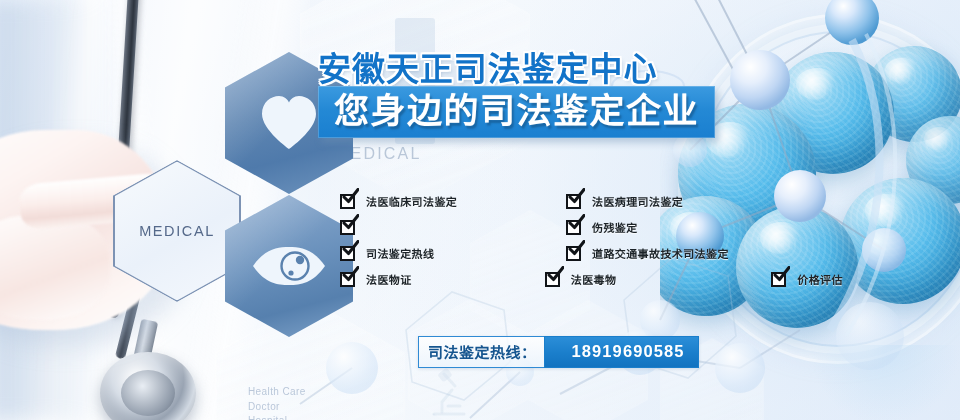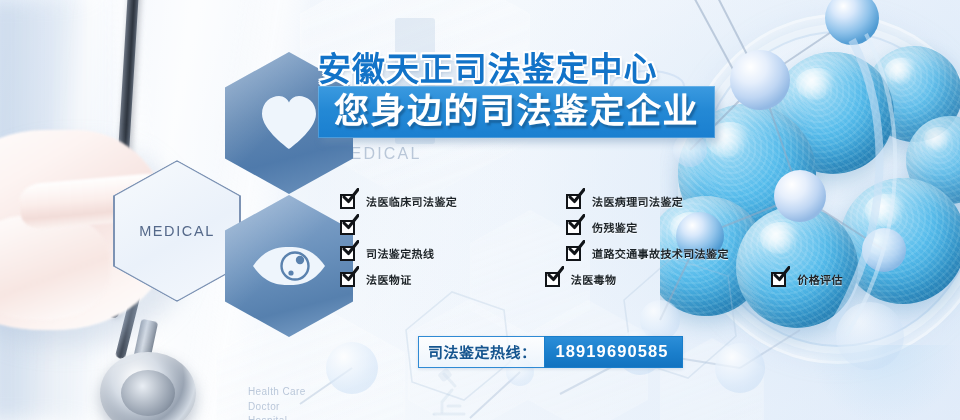--- a/index.html
+++ b/index.html
@@ -261,21 +261,21 @@
     border:1.4px solid #2f8ad4;
     border-right:none;
     background:linear-gradient(180deg, rgba(255,255,255,.80), rgba(235,244,252,.72));
     color:#15558f; font-size:15px; font-weight:700;
     padding:4px 7px 5px 9px; letter-spacing:.5px;
     display:flex; align-items:center;
   }
   .hot-num{
     background:linear-gradient(180deg,#2b8ed8 0%,#1a7ecb 55%,#1273c0 100%);
     color:#ffffff; font-size:16.5px; font-weight:700;
-    padding:4px 13px 5px 11px; letter-spacing:1.1px;
+    padding:4px 13px 5px 27px; letter-spacing:1.1px;
     display:flex; align-items:center;
     border:1.4px solid #1a7ecb;
   }
 
   .hex-faint{
     position:absolute; width:120px; height:133px;
     clip-path:polygon(50% 0%,100% 25%,100% 75%,50% 100%,0% 75%,0% 25%);
     background:rgba(255,255,255,.40);
     opacity:.55;
   }

